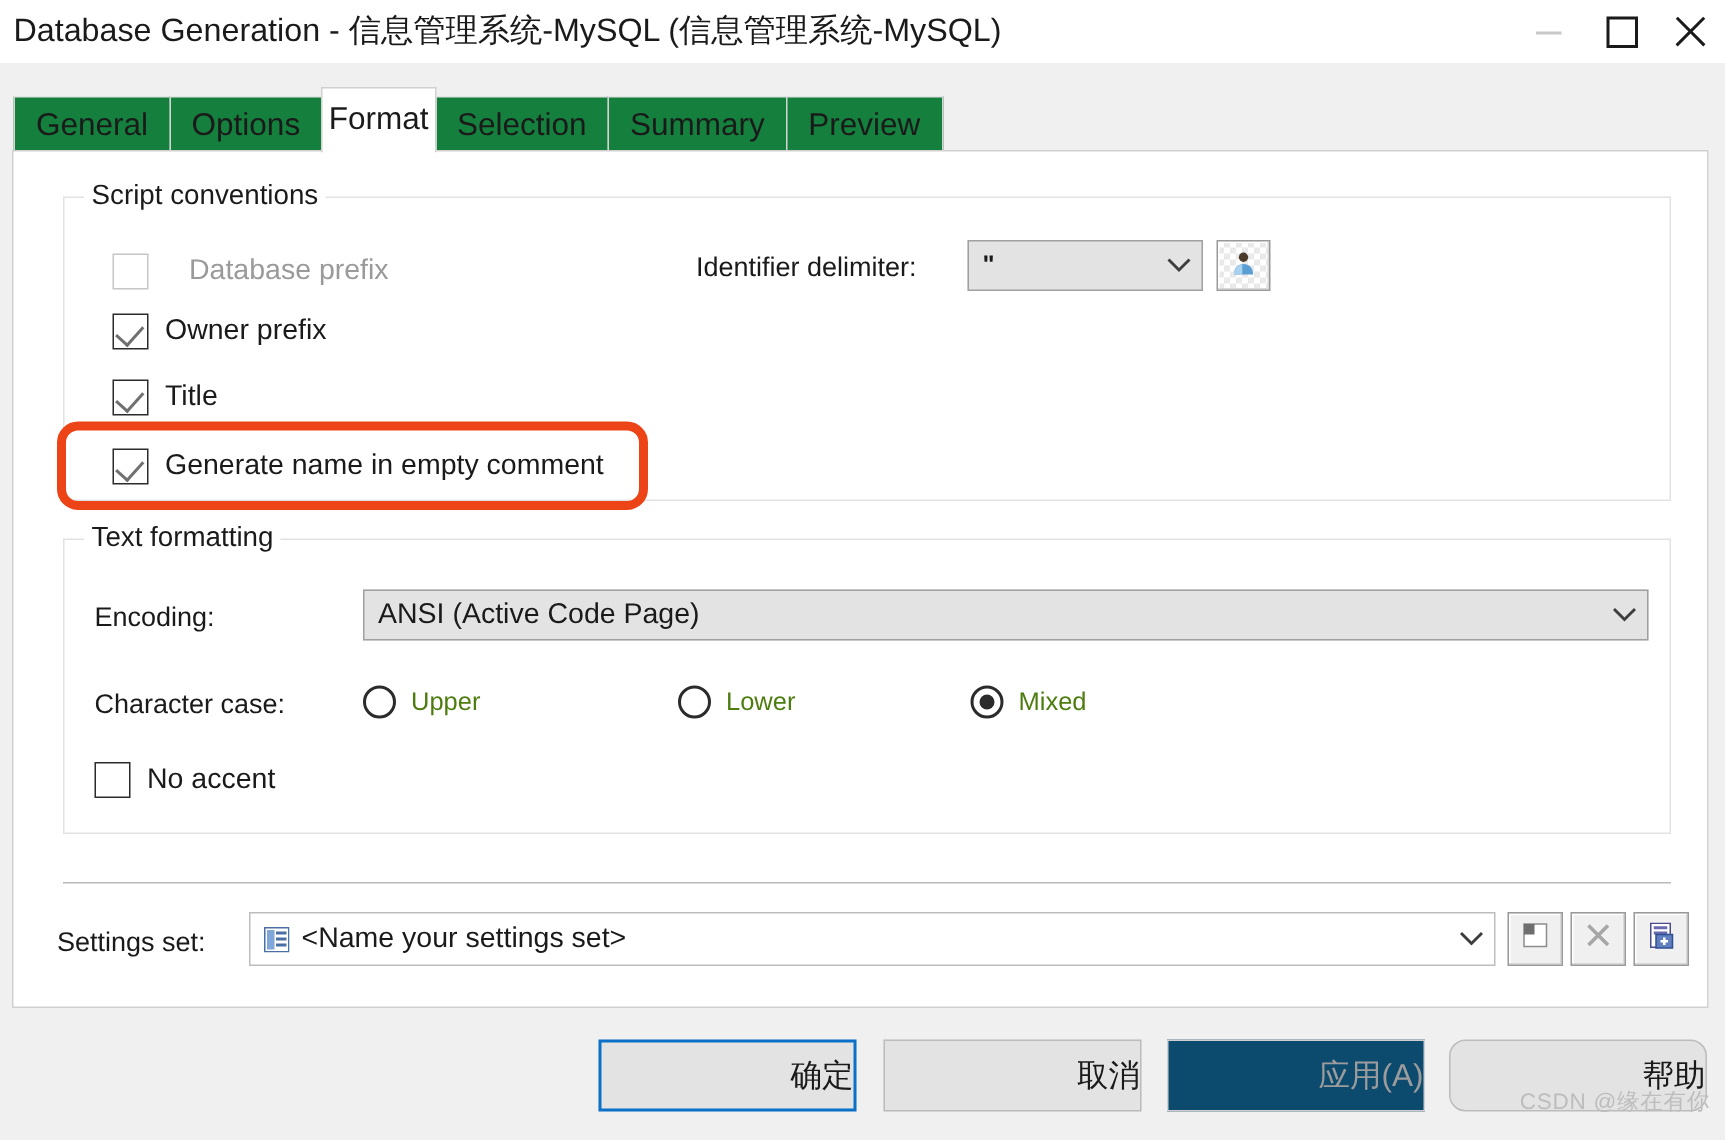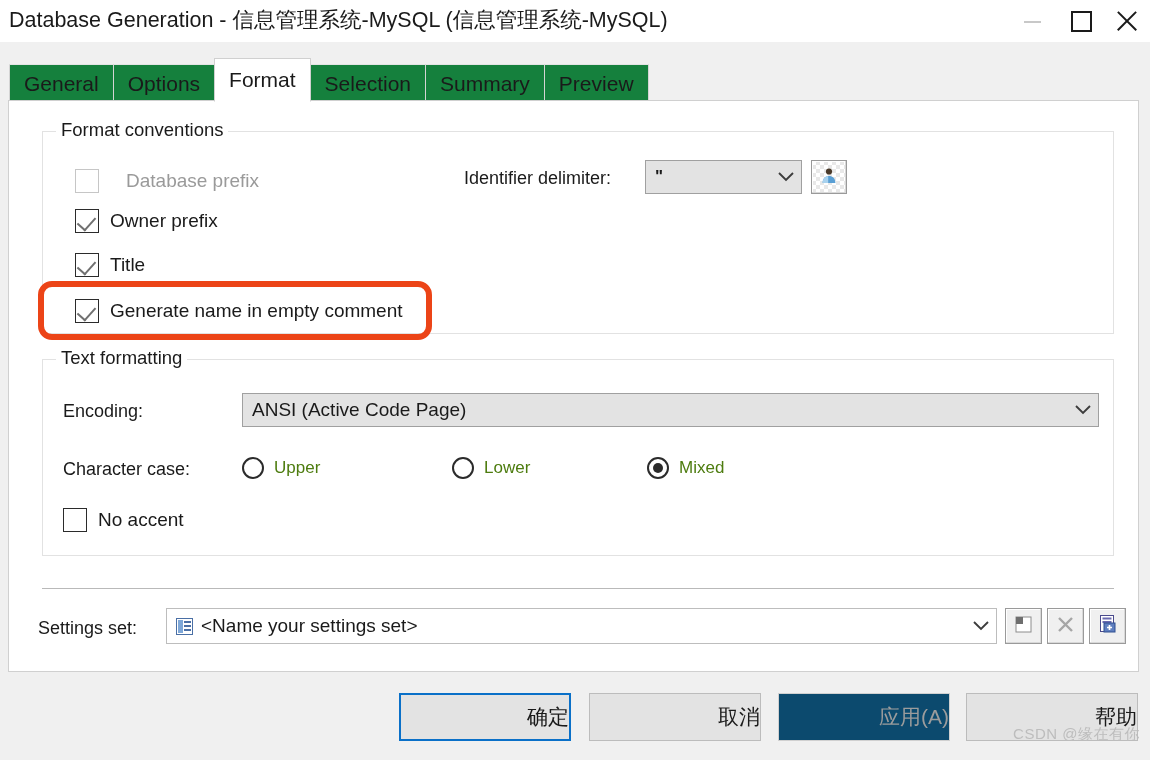--- a/index.html
+++ b/index.html
@@ -93,21 +93,21 @@
   }
   .tab.active {
     height: 44px;
     background: #ffffff;
     border-left: 1px solid #d0d0d0;
     border-right: 1px solid #d0d0d0;
     border-top: 1px solid #d0d0d0;
     border-bottom: 1px solid #ffffff;
     position: relative;
     z-index: 3;
-    padding: 0 14px;
+    padding: 0 4px;
   }
 
   
   .panel {
     position: absolute;
     left: 8px; top: 100px;
     width: 1131px; height: 572px;
     background: #ffffff;
     border: 1px solid #d0d0d0;
   }
@@ -327,21 +327,21 @@
       </div>
       <div class="tab">
         <span>Preview</span>
       </div>
     </div>
   </div>
 
   <div class="panel">
 
     <div class="group" id="group-script">
-      <div class="group-title">Format conventions</div>
+      <div class="group-title">Script conventions</div>
 
       <div class="cb-row" style="left:32px; top:37px;gap:16px;">
         <span class="cbox disabled"></span>
         <span class="cb-label disabled">Database prefix</span>
       </div>
 
       <div class="cb-row" style="left:32px; top:77px;">
         <span class="cbox checked"></span>
         <span class="cb-label">Owner prefix</span>
       </div>
@@ -470,21 +470,21 @@
 
   <div class="btn focused" style="left:399px; top:693px; width:172px;">
     <span>确定</span>
   </div>
   <div class="btn" style="left:589px; top:693px; width:172px;">
     <span>取消</span>
   </div>
   <div class="btn disabled" style="left:778px; top:693px; width:172px;">
     <span>应用(A)</span>
   </div>
-  <div class="btn" style="left:966px; top:693px; width:172px;">
+  <div class="btn" style="left:966px; top:693px; width:172px;border-radius:11px;">
     <span>帮助</span>
   </div>
 
   <div class="watermark">CSDN @缘在有你</div>
 
   <div class="annotation" style="left:38px; top:281px; width:394px; height:59px;"></div>
 
 </div>
 
 </body></html>

